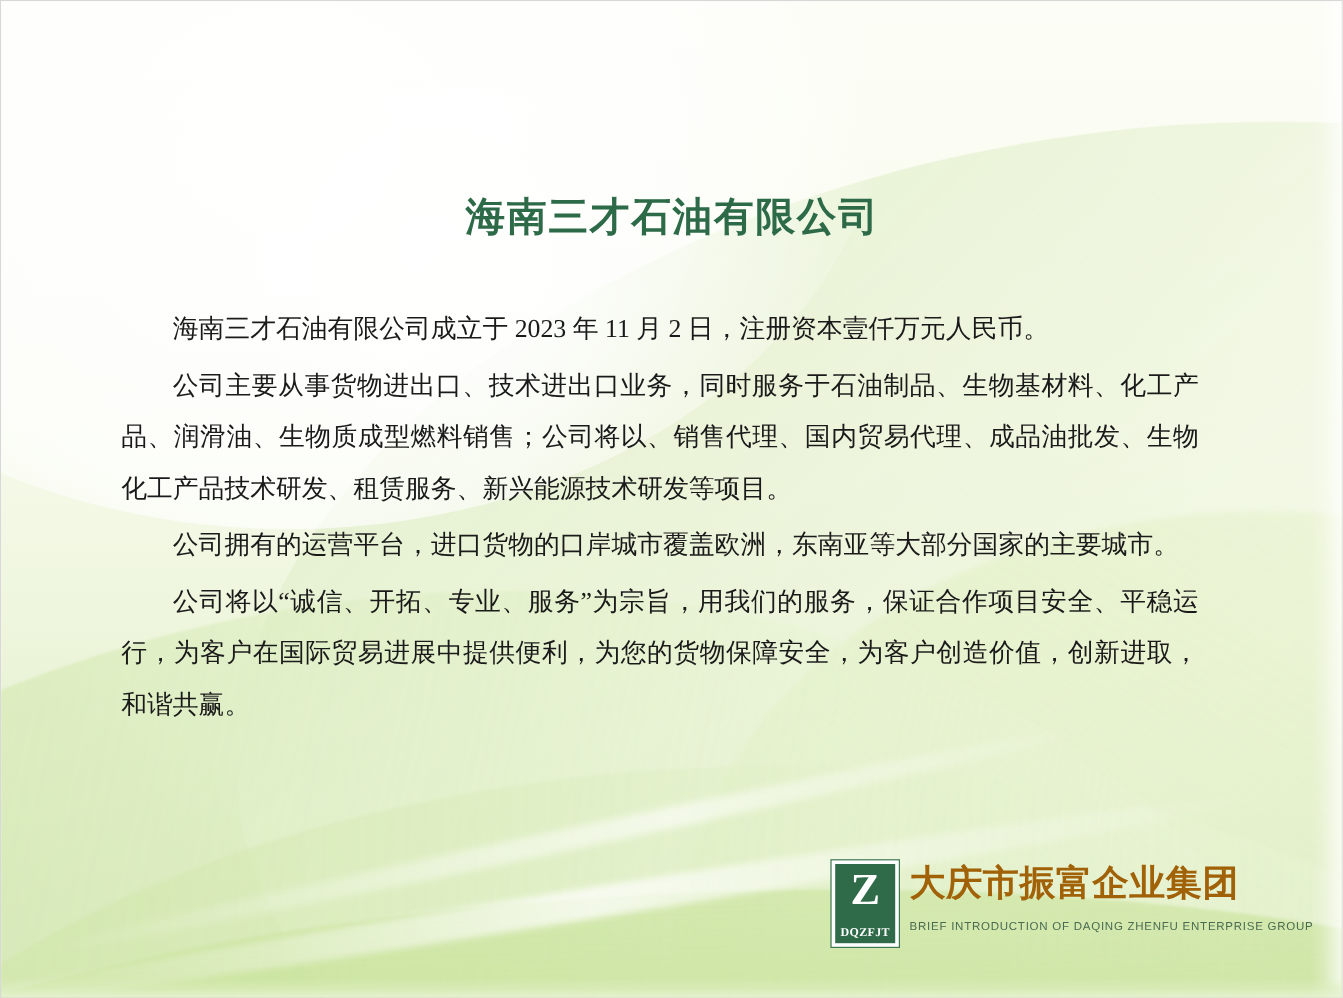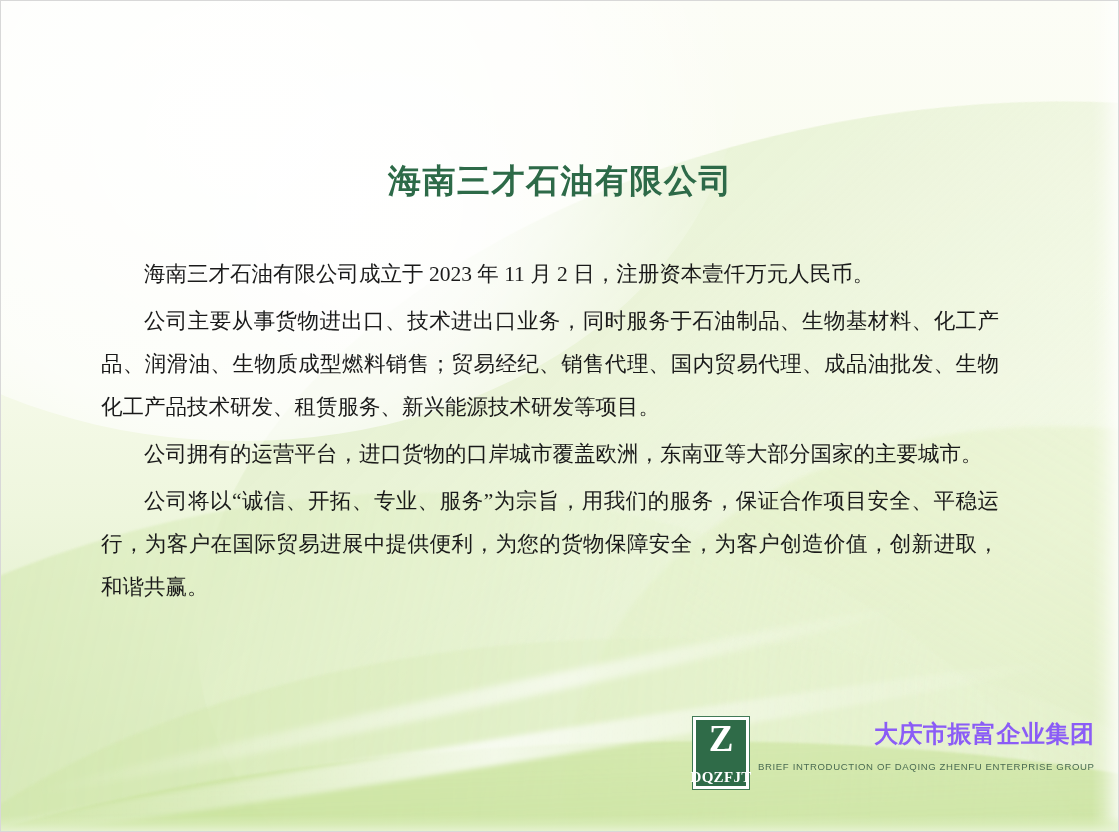--- a/index.html
+++ b/index.html
@@ -281,40 +281,39 @@
     font-size: 37px;
     font-weight: bold;
     line-height: 0.95;
     letter-spacing: 0px;
     margin-top: 1px;
   }
 
   #logo-mark-abbr {
     color: #ffffff;
     font-family: "Liberation Serif", "DejaVu Serif", serif;
-    font-size: 15px;
+    font-size: 10px;
     font-weight: bold;
     letter-spacing: 0.3px;
     margin-top: 12px;
   }
 
   #logo-text-block {
     margin-left: 9px;
     padding-top: 4px;
   }
 
   #logo-cn {
     font-family: "Liberation Sans", "DejaVu Sans", sans-serif;
-    font-size: 24px;
+    font-size: 30px;
     font-weight: bold;
-    color: #8b5cf6;
+    color: #a16207;
     letter-spacing: 0.5px;
     line-height: 1.08;
     white-space: nowrap;
-    text-align: right;
   }
 
   #logo-en {
     font-family: "Liberation Sans", "DejaVu Sans", sans-serif;
     font-size: 9.6px;
     color: #4a6b52;
     letter-spacing: 0.62px;
     margin-top: 14px;
     white-space: nowrap;
   }
@@ -336,21 +335,21 @@
   <div class="bg-layer" id="bg-streak-b"></div>
   <div class="bg-layer" id="bg-right-edge"></div>
   <div class="bg-layer" id="bg-bottom-line"></div>
 
   <div id="content">
 
     <div id="slide-title">海南三才石油有限公司</div>
 
     <div id="body-copy">
       <p>海南三才石油有限公司成立于 2023 年 11 月 2 日，注册资本壹仟万元人民币。</p>
-      <p>公司主要从事货物进出口、技术进出口业务，同时服务于石油制品、生物基材料、化工产品、润滑油、生物质成型燃料销售；贸易经纪、销售代理、国内贸易代理、成品油批发、生物化工产品技术研发、租赁服务、新兴能源技术研发等项目。</p>
+      <p>公司主要从事货物进出口、技术进出口业务，同时服务于石油制品、生物基材料、化工产品、润滑油、生物质成型燃料销售；公司将以、销售代理、国内贸易代理、成品油批发、生物化工产品技术研发、租赁服务、新兴能源技术研发等项目。</p>
       <p>公司拥有的运营平台，进口货物的口岸城市覆盖欧洲，东南亚等大部分国家的主要城市。</p>
       <p>公司将以“诚信、开拓、专业、服务”为宗旨，用我们的服务，保证合作项目安全、平稳运行，为客户在国际贸易进展中提供便利，为您的货物保障安全，为客户创造价值，创新进取，和谐共赢。</p>
     </div>
 
     <div id="logo-lockup">
       <div id="logo-mark">
         <span id="logo-mark-letter">Z</span>
         <span id="logo-mark-abbr">DQZFJT</span>
       </div>
       <div id="logo-text-block">

